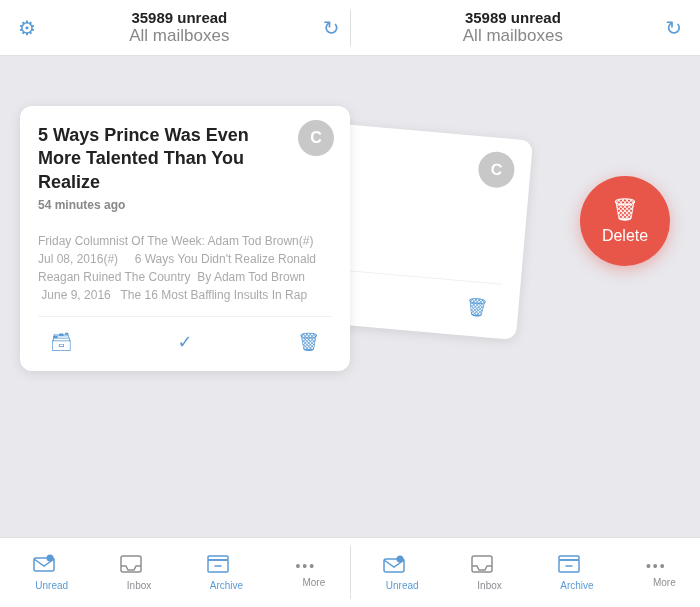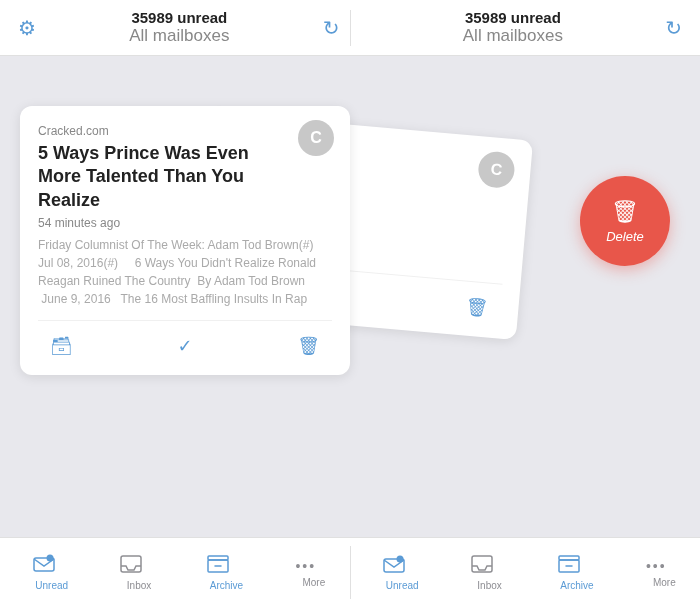--- a/index.html
+++ b/index.html
@@ -96,21 +96,22 @@
       font-size: 18px;
       font-weight: 700;
       color: #222;
       margin-bottom: 4px;
       line-height: 1.3;
     }
 
     .card-time {
       font-size: 12px;
       color: #888;
-      margin-bottom: 6px;
+      margin-bottom: 20px;
+      font-weight: bold;
     }
 
     .card-body {
       font-size: 12px;
       color: #aaa;
       line-height: 1.5;
       max-height: 70px;
       overflow: hidden;
     }
 
@@ -163,24 +164,23 @@
       cursor: pointer;
       z-index: 10;
       box-shadow: 0 4px 15px rgba(232,86,74,0.4);
     }
     .delete-btn-circle .trash-icon {
       font-size: 22px;
       color: #fff;
       margin-bottom: 4px;
     }
     .delete-btn-circle .delete-label {
-      font-size: 13px;
+      font-size: 16px;
       color: #fff;
       font-weight: 500;
-      font-style: italic;
     }
 
     
     .tab-bar {
       background: #fff;
       border-top: 1px solid #e0e0e0;
       display: flex;
       height: 70px;
     }
     .tab-bar-half {
@@ -246,21 +246,20 @@
     <div class="card-subject" style="font-size:15px; margin-right:44px;">n More<br>lize</div>
     <div class="card-body">The Week: Adam Tod<br>6(#)&nbsp;&nbsp;&nbsp;&nbsp;&nbsp;6 Ways You<br>d Reagan Ruined The<br>Tod Brown&nbsp; June 9, 2016<br>g Insults In Rap Music H...</div>
     <div class="card-actions">
       <button class="card-action-btn" style="color:#5b9bd5;">✓</button>
       <button class="card-action-btn" style="color:#5b9bd5;">🗑</button>
     </div>
   </div>
 
   <div class="email-card card-left">
     <div class="card-avatar">C</div>
-    <div class="card-sender">Cracked.com</div>
     <div class="card-subject" style="margin-right:44px;">5 Ways Prince Was Even More Talented Than You Realize</div>
     <div class="card-time">54 minutes ago</div>
     <div class="card-body">Friday Columnist Of The Week: Adam Tod Brown(#) Jul 08, 2016(#)&nbsp;&nbsp;&nbsp;&nbsp;&nbsp;6 Ways You Didn't Realize Ronald Reagan Ruined The Country &nbsp;By Adam Tod Brown &nbsp;June 9, 2016 &nbsp; The 16 Most Baffling Insults In Rap Music H...</div>
     <div class="card-actions">
       <button class="card-action-btn" style="color:#5b9bd5;">🗃</button>
       <button class="card-action-btn" style="color:#5b9bd5;">✓</button>
       <button class="card-action-btn" style="color:#5b9bd5;">🗑</button>
     </div>
   </div>
 

